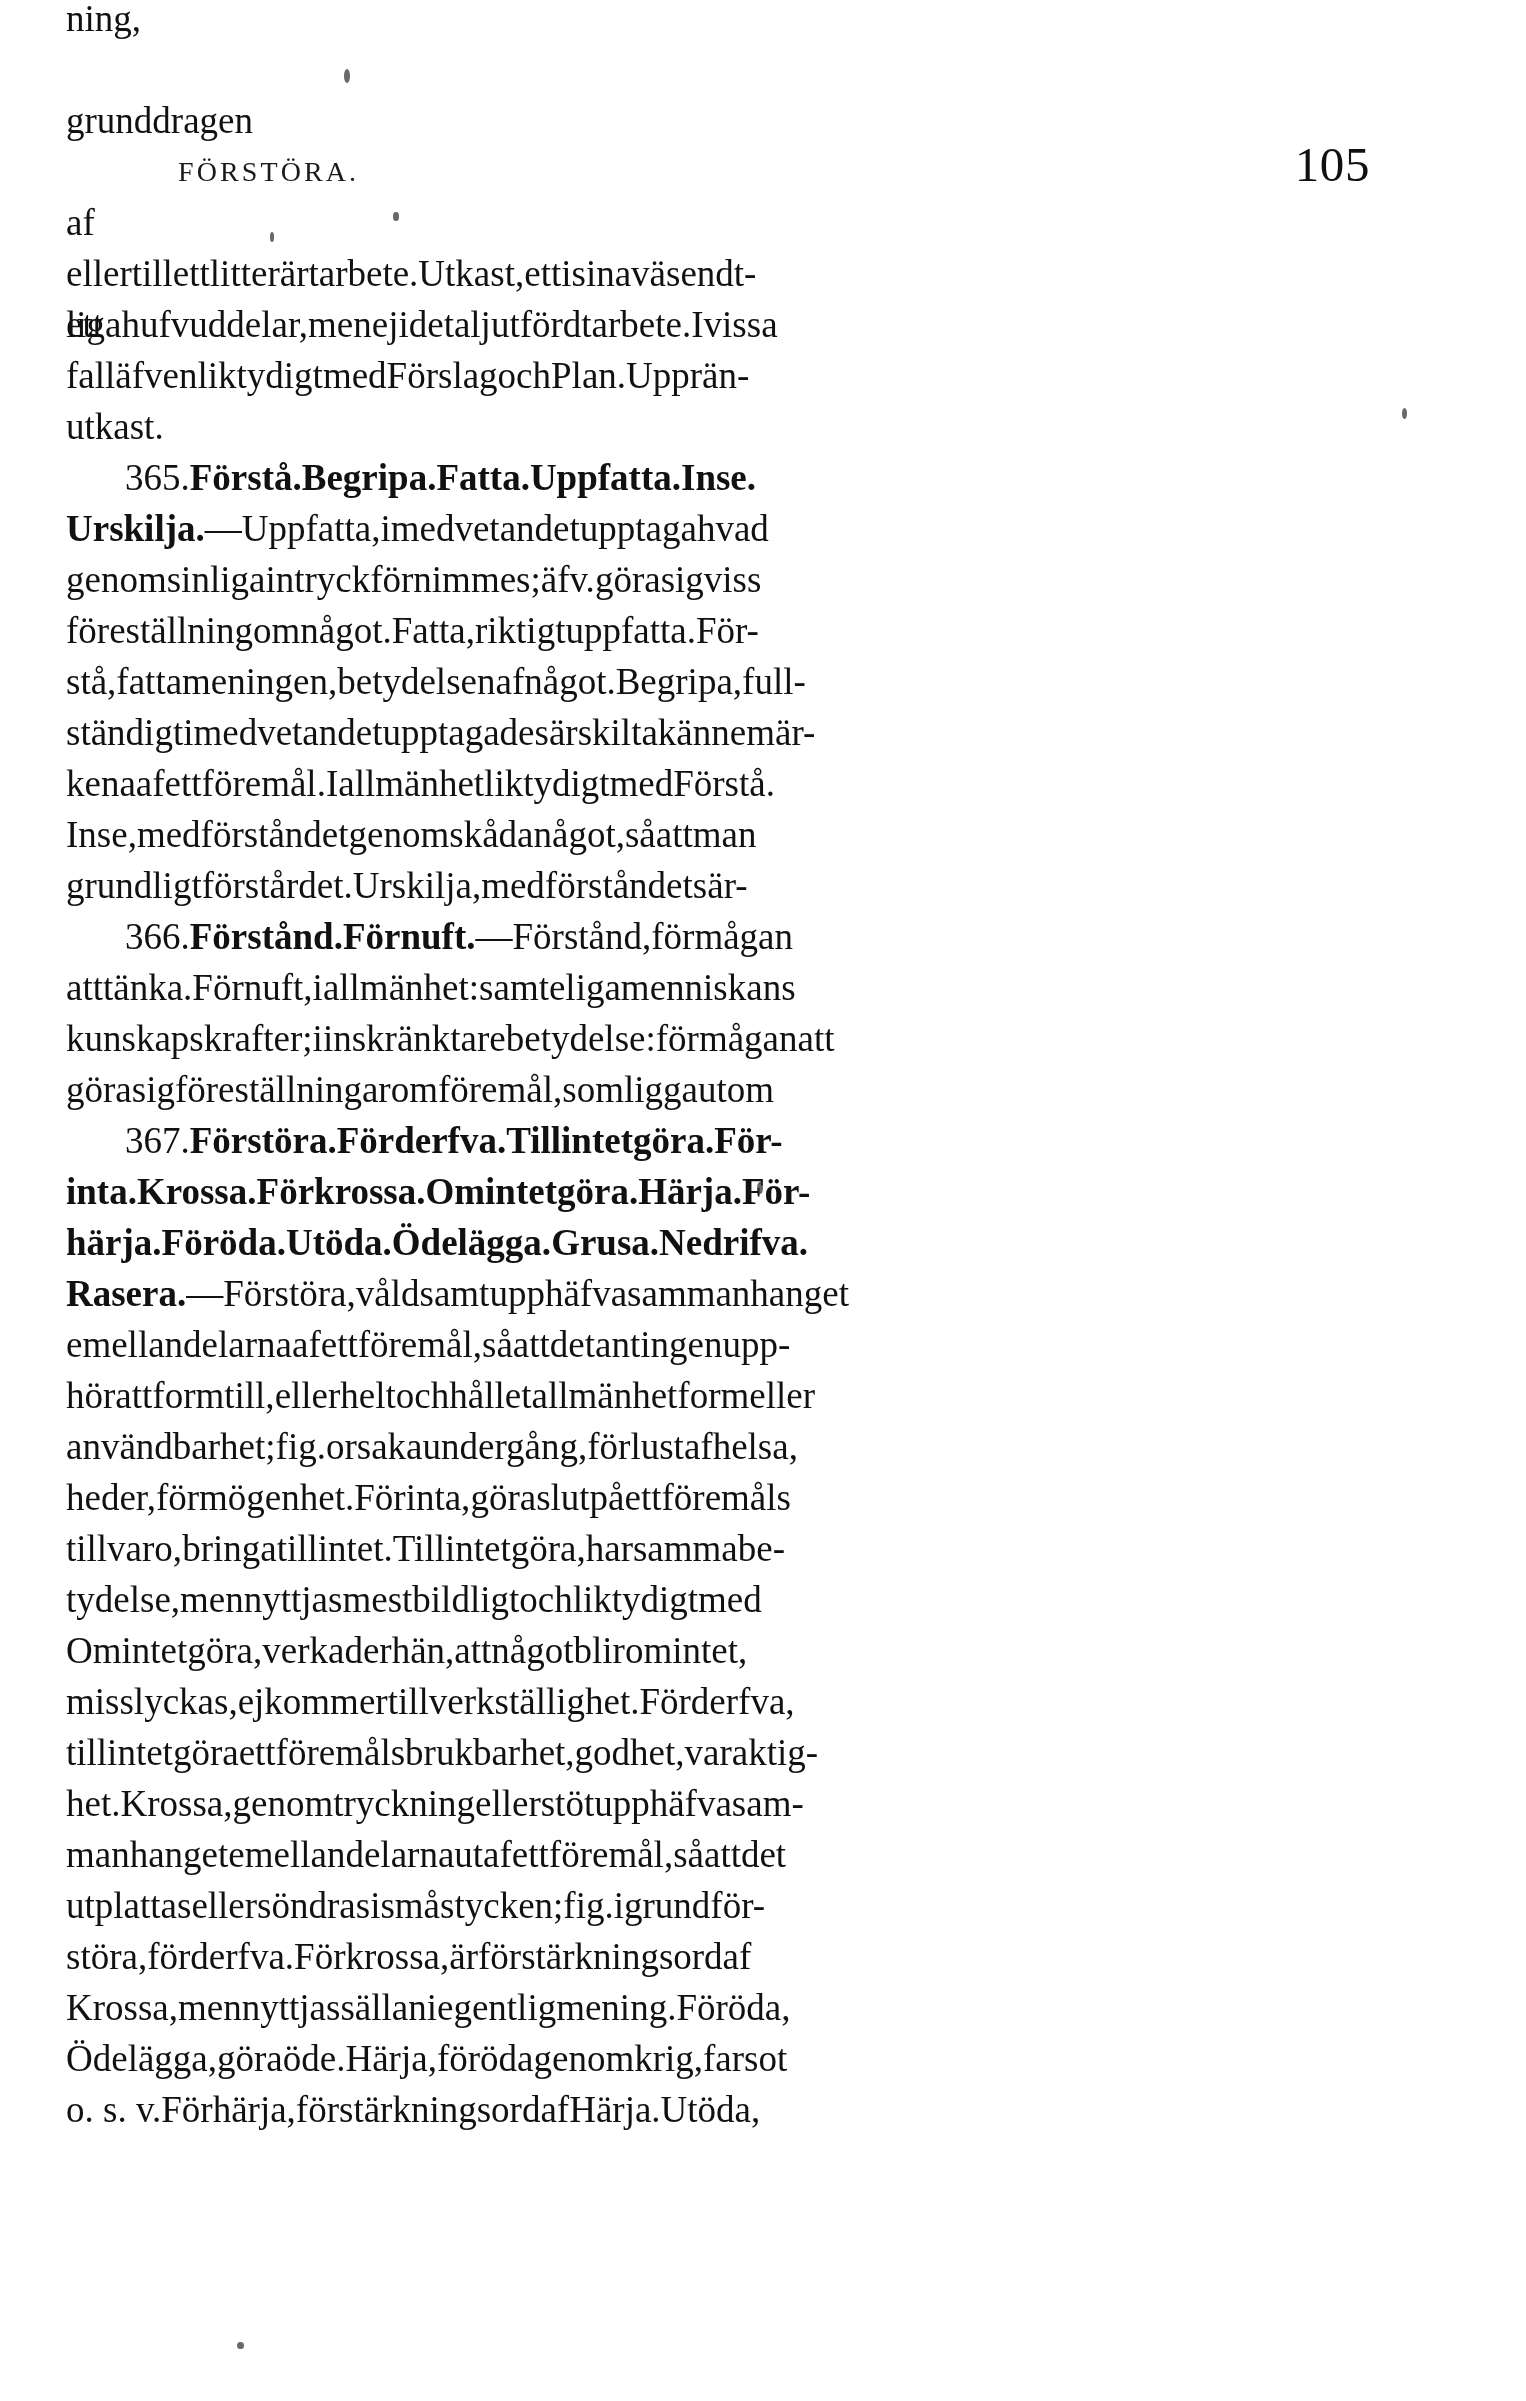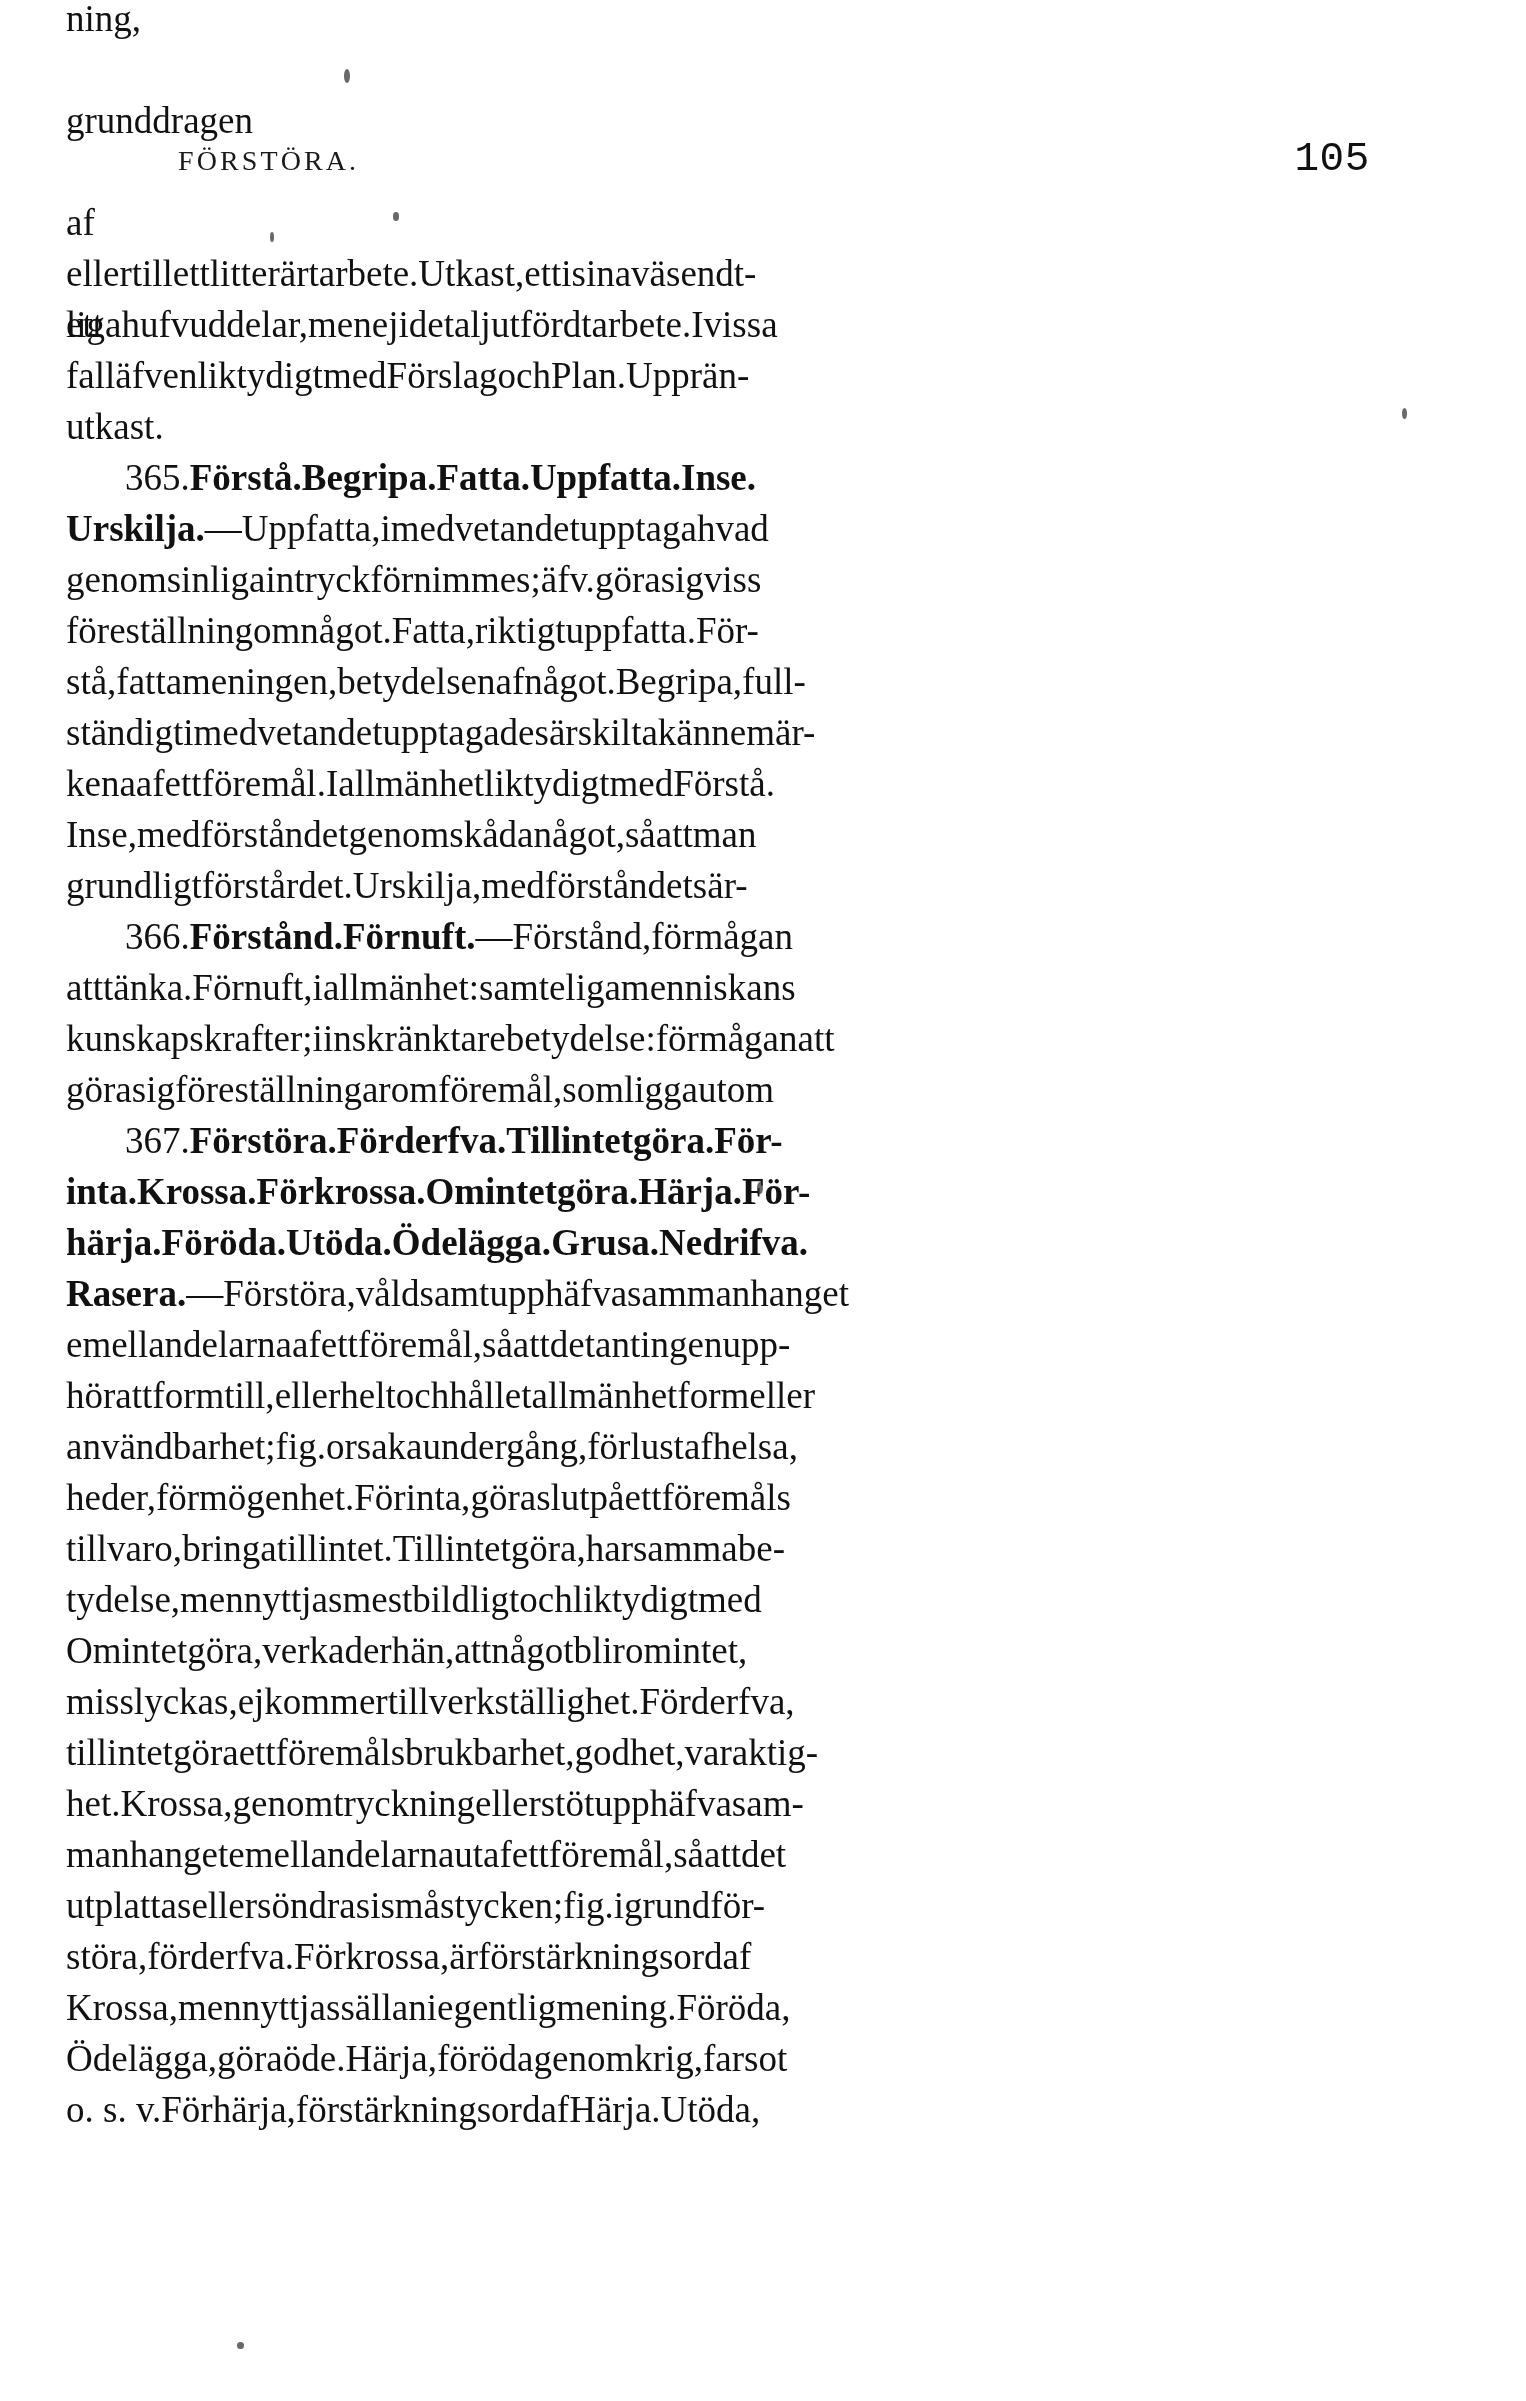--- a/index.html
+++ b/index.html
@@ -40,26 +40,25 @@
   .head-title {
     font-size: 28px;
     letter-spacing: 3.1px;
     font-variant: small-caps;
     text-transform: uppercase;
     font-weight: 400;
     color: #1a1a1a;
     white-space: nowrap;
   }
   .head-folio {
-    font-size: 41px;
+    font-size: 49px;
     font-weight: 400;
     color: #111;
     letter-spacing: 0.6px;
     white-space: nowrap;
-    font-family: Liberation Mono, monospace;
   }
 
   
   .textblock {
     position: absolute;
     left: 66px;
     top: 216px;
     width: 1394px;
   }
 

